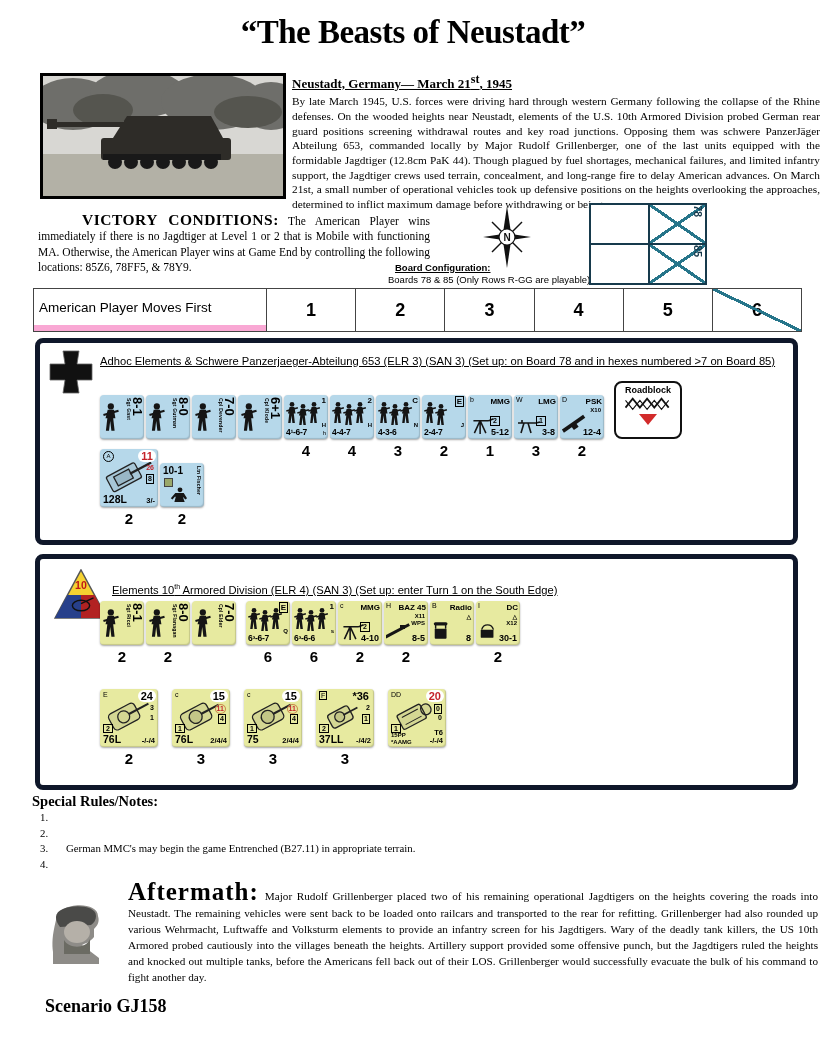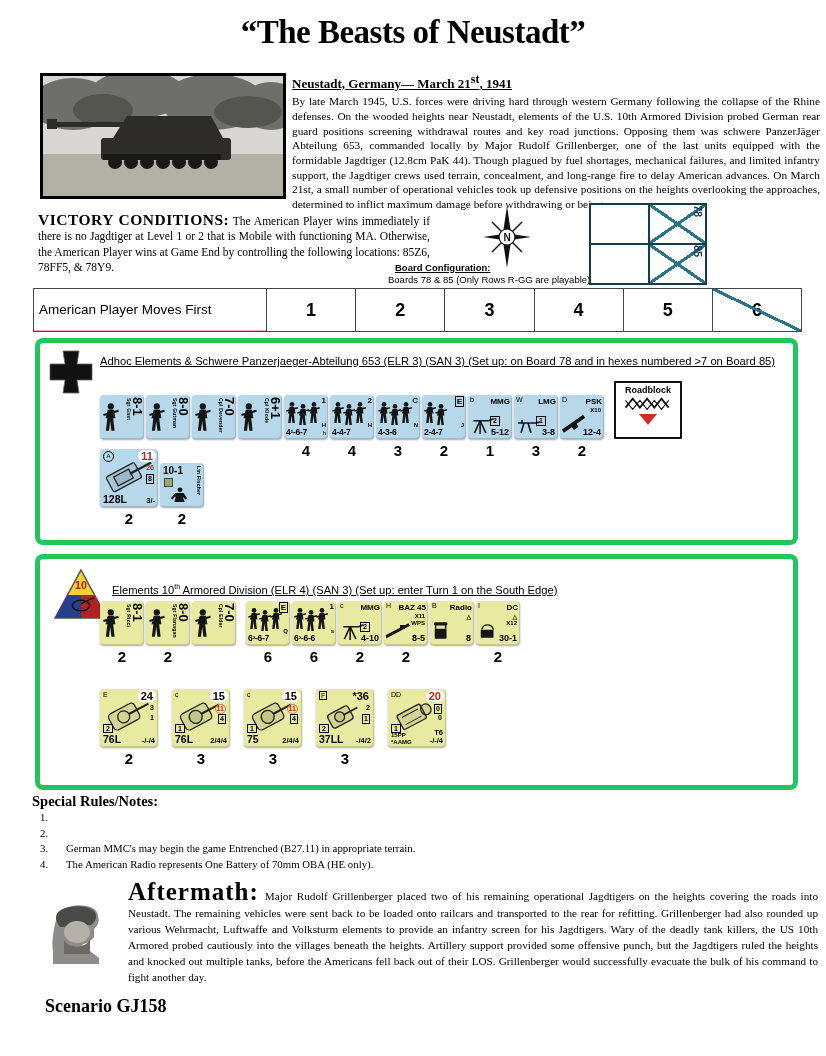--- a/index.html
+++ b/index.html
@@ -8,45 +8,45 @@
   .title{position:absolute;left:0;right:0;top:14px;text-align:center;font:bold 33px "Liberation Serif",serif;letter-spacing:-0.5px;}
 
   .photo{position:absolute;left:40px;top:73px;width:240px;height:120px;border:3px solid #000;background:#d8d7d3;}
 
   .intro{position:absolute;left:292px;top:72px;width:528px;}
   .intro .ih{font:bold 13px "Liberation Serif",serif;text-decoration:underline;}
   .intro .ih sup{font-size:12px;}
   .intro .ib{margin-top:2px;font-size:11.3px;line-height:1.3;text-align:justify;}
 
   .vict{position:absolute;left:38px;top:211px;width:392px;font-size:11.5px;line-height:1.34;text-align:justify;}
-  .vlabel{font:bold 15.5px "Liberation Serif",serif;letter-spacing:.5px;}
+  .vlabel{font:bold 15.5px "Liberation Serif",serif;letter-spacing:.5px;margin-left:44px;}
 
   .compass{position:absolute;left:478px;top:206px;}
   .bcl{position:absolute;left:395px;top:262px;font:bold 9.5px "Liberation Sans",sans-serif;text-decoration:underline;}
   .bct{position:absolute;left:388px;top:274px;font:9.5px "Liberation Sans",sans-serif;}
 
   .bd{position:absolute;left:589px;top:203px;width:114px;height:78px;border:2px solid #173a4c;display:flex;flex-direction:column;background:#fff;}
   .bd-row{flex:1;display:flex;border-bottom:2px solid #173a4c;}
   .bd-row:last-child{border-bottom:none;}
   .bd-l{flex:1.05;border-right:2px solid #173a4c;}
   .bd-r{flex:1;position:relative;}
   .bd-x{position:absolute;inset:0;background:
     linear-gradient(to top right,transparent 47.5%,#26758a 47.5%,#26758a 52.5%,transparent 52.5%),
     linear-gradient(to bottom right,transparent 47.5%,#26758a 47.5%,#26758a 52.5%,transparent 52.5%);}
   .bd-num{position:absolute;right:0;top:0;bottom:0;display:flex;align-items:center;writing-mode:vertical-rl;font:bold 11px "Liberation Sans",sans-serif;color:#173a4c;padding-right:1px;}
 
   .tt{position:absolute;left:33px;top:288px;width:767px;height:42px;border:1px solid #444;display:flex;background:#fff;}
   .tt-left{width:232px;border-right:1px solid #444;display:flex;flex-direction:column;}
   .tt-left div{flex:1;display:flex;align-items:center;padding-left:5px;font:13.5px "Liberation Sans",sans-serif;}
-  .tt-left div:first-child{border-bottom:1px solid #f9a8d4;}
+  .tt-left div:first-child{border-bottom:6px solid #f9a8d4;}
   .tt-cell{flex:1;border-right:1px solid #444;display:flex;align-items:center;justify-content:center;font:bold 18px "Liberation Sans",sans-serif;position:relative;}
   .tt-cell:last-child{border-right:none;}
   .diag{position:absolute;inset:0;background:linear-gradient(to top right,transparent 48%,#26758a 48%,#26758a 52%,transparent 52%);}
 
-  .obx{position:absolute;left:35px;width:753px;border:5px solid #22c55e;border-radius:8px;background:#fff;box-sizing:content-box;}
+  .obx{position:absolute;left:35px;width:753px;border:5px solid #0f172a;border-radius:8px;background:#fff;box-sizing:content-box;}
   #gbox{top:338px;height:197px;}
   #abox{top:554px;height:226px;}
   .obx-h{position:absolute;left:60px;top:12px;font:11.2px "Liberation Sans",sans-serif;text-decoration:underline;white-space:nowrap;}
   .obx-h sup{font-size:7px;}
   #abox .obx-h{top:24px;left:72px;}
   .balk{position:absolute;left:8px;top:6px;}
   .patch{position:absolute;left:14px;top:10px;}
 
   .crow{position:absolute;display:flex;align-items:flex-end;}
   #gRow1{left:60px;top:38px;}
@@ -97,21 +97,21 @@
   .v-r{right:3px;bottom:2px;font-size:7.5px;font-weight:bold;}
   .v-r2{right:3px;bottom:10px;font-size:7.5px;font-weight:bold;}
 
   .art{position:absolute;}
   .linf{left:3px;top:7px;}
   .inf{left:2px;top:6px;}
   .kneel{left:9px;bottom:5px;}
   .swart{left:2px;bottom:3px;}
   .vart{left:3px;top:3px;}
 
-  .rb{width:64px;height:54px;border:2px solid #111;border-radius:1px;background:#fff;display:flex;flex-direction:column;align-items:center;position:relative;}
+  .rb{width:64px;height:54px;border:2px solid #111;border-radius:8px;background:#fff;display:flex;flex-direction:column;align-items:center;position:relative;}
   .rb-l{font:bold 9px "Liberation Sans",sans-serif;margin-top:2px;}
   .rb-arrow{width:0;height:0;border-left:9px solid transparent;border-right:9px solid transparent;border-top:11px solid #d22b2b;margin-top:1px;}
 
   .sr{position:absolute;left:32px;top:793px;width:745px;}
   .sr-t{font:bold 14.5px "Liberation Serif",serif;}
   .sr-row{display:flex;font:10.8px "Liberation Serif",serif;line-height:1.45;}
   .sr-n{width:34px;padding-left:8px;box-sizing:border-box;}
 
   .aft-icon{position:absolute;left:44px;top:892px;}
   .aft{position:absolute;left:128px;top:878px;width:690px;font-size:11.2px;line-height:1.42;text-align:justify;}
@@ -153,21 +153,21 @@
           <circle cx="120" cy="86" r="7"></circle>
           <circle cx="136" cy="86" r="7"></circle>
           <circle cx="152" cy="86" r="7"></circle>
           <circle cx="168" cy="86" r="7"></circle>
           <rect x="60" y="78" width="118" height="6"></rect>
         </g>
     </svg>
   </div>
 
   <div class="intro">
-    <div class="ih"><span>Neustadt, Germany— March 21</span><sup>st</sup><span>, 1941</span></div>
+    <div class="ih"><span>Neustadt, Germany— March 21</span><sup>st</sup><span>, 1945</span></div>
     <div class="ib">By late March 1945, U.S. forces were driving hard through western Germany following the collapse of the Rhine defenses. On the wooded heights near Neustadt, elements of the U.S. 10th Armored Division probed German rear guard positions screening withdrawal routes and key road junctions. Opposing them was schwere PanzerJäger Abteilung 653, commanded locally by Major Rudolf Grillenberger, one of the last units equipped with the formidable Jagdtiger (12.8cm PaK 44). Though plagued by fuel shortages, mechanical failures, and limited infantry support, the Jagdtiger crews used terrain, concealment, and long-range fire to delay American advances. On March 21st, a small number of operational vehicles took up defensive positions on the heights overlooking the approaches, determined to inflict maximum damage before withdrawing or being overrun.</div>
   </div>
 
   <div class="vict">
     <span class="vlabel">VICTORY CONDITIONS:</span><span> The American Player wins immediately if there is no Jagdtiger at Level 1 or 2 that is Mobile with functioning MA. Otherwise, the American Player wins at Game End by controlling the following locations: 85Z6, 78FF5, &amp; 78Y9.</span>
   </div>
 
   <div class="compass">
     <svg width="58" height="62" viewBox="0 0 58 62">
       <g fill="#111">
@@ -717,21 +717,20 @@
         </div>
         <div class="sr-row">
           <div class="sr-n">2.</div>
         </div>
         <div class="sr-row">
           <div class="sr-n">3.</div>
           <div>German MMC's may begin the game Entrenched (B27.11) in appropriate terrain.</div>
         </div>
         <div class="sr-row">
           <div class="sr-n">4.</div>
-          <div>The American Radio represents One Battery of 70mm OBA (HE only).</div>
         </div>
       </div>
   </div>
 
   <div class="aft-icon">
     <svg width="64" height="72" viewBox="0 0 64 72">
       <path d="M12 28 C8 44 8 52 9 60 L9 72 L55 72 L55 66 L38 53 C42 51 46 50 50 45 L50 37 C53 34 56 30 54 24 C54 8 12 10 12 28 Z" fill="#8e8c88"></path>
       <path d="M12 25 C12 12 52 10 52 24 C52 28 50 31 47 33 L16 35 C13 31 12 28 12 25 Z" fill="#4a4a48"></path>
       <ellipse cx="33" cy="40" rx="13" ry="11" fill="#b5b0a8"></ellipse>
       <path d="M20 48 C25 57 42 57 46 47 L46 62 L20 62 Z" fill="#6b6b63"></path>

